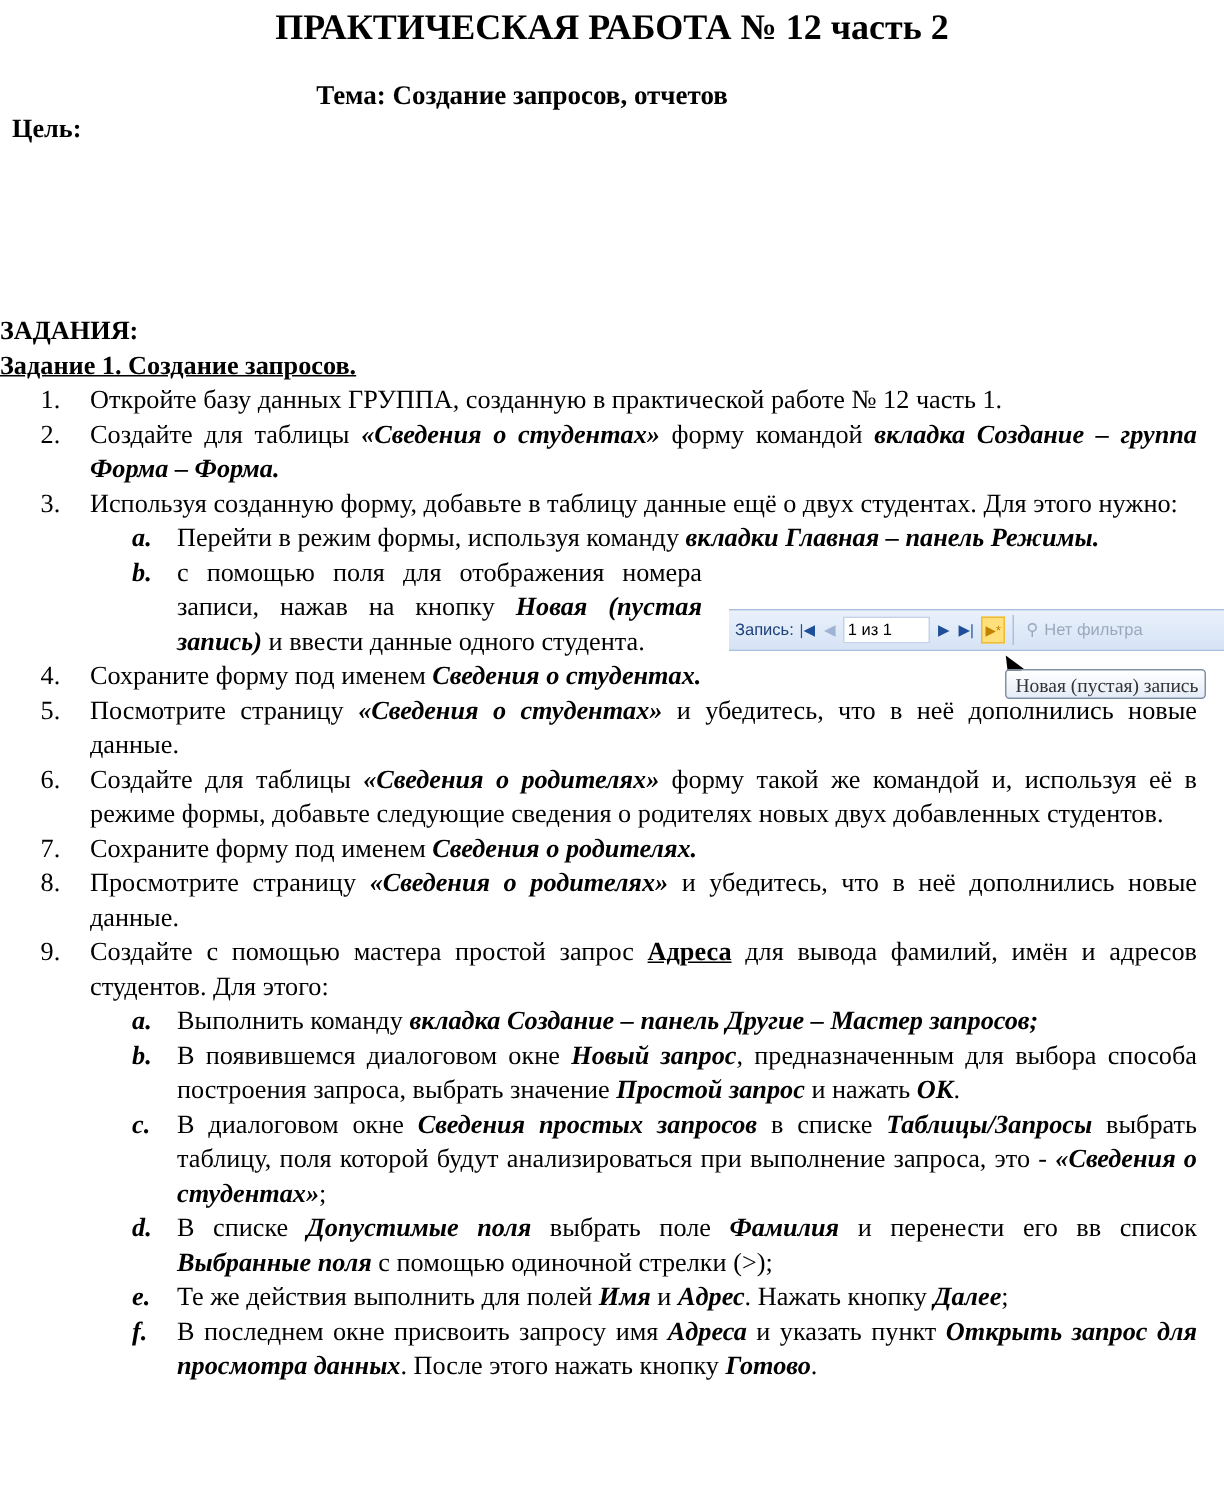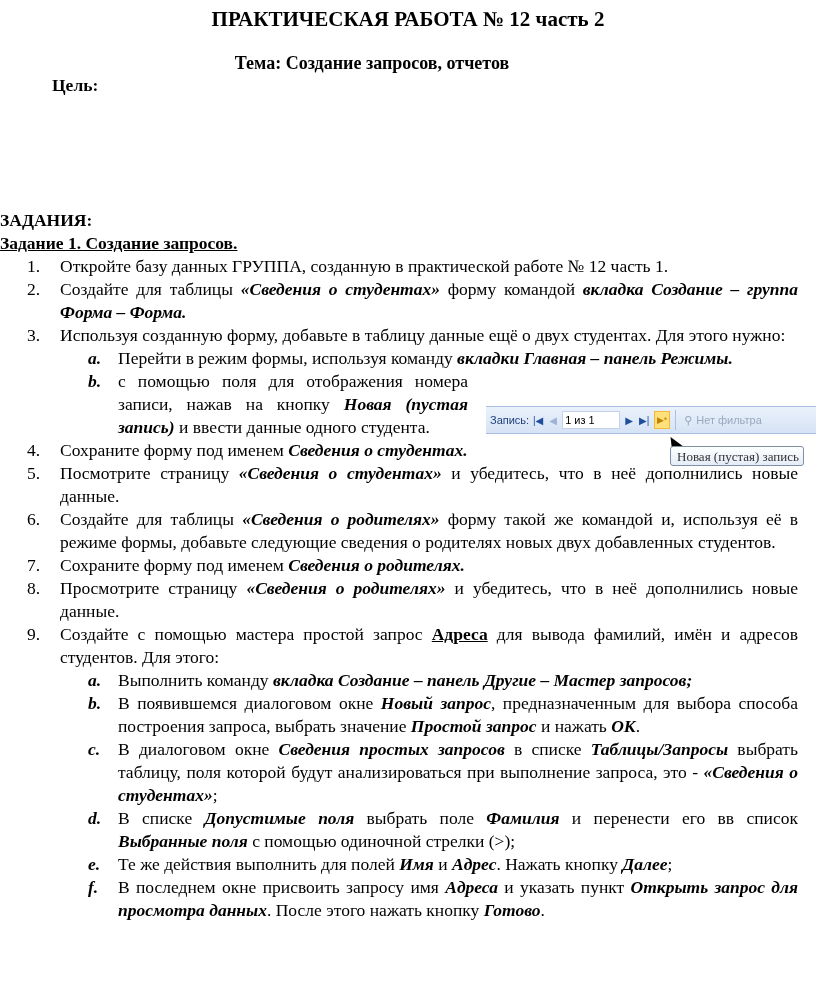--- a/index.html
+++ b/index.html
@@ -1,22 +1,22 @@
 <!DOCTYPE html>
 <html><head>
 <meta charset="utf-8">
 <style>
   html, body { margin:0; padding:0; background:#ffffff; }
   body { width:816px; height:1006px; position:relative; overflow:hidden;
          font-family:"Liberation Serif", serif; color:#000; font-size:17.5px; line-height:23px; }
   .page { position:absolute; left:0; top:0; width:816px; }
-  .title { position:absolute; top:6px; left:0; width:816px; text-align:center; font-weight:bold; font-size:21px; line-height:26px; }
-  .topic { position:absolute; top:52px; left:0; width:696px; text-align:center; font-weight:bold; font-size:18px;padding-left:24px; }
+  .title { position:absolute; top:6px; left:0; width:816px; text-align:center; font-weight:bold; font-size:24px; line-height:26px; }
+  .topic { position:absolute; top:52px; left:0; width:696px; text-align:center; font-weight:bold; font-size:18px; }
   .goal { position:absolute; top:74px; left:8px; width:790px; }
-  .goal-label { position:absolute; left:0; top:0; font-weight:bold;margin-left:44px; }
+  .goal-label { position:absolute; left:0; top:0; font-weight:bold; }
   .goal-text { margin-left:62px; text-align:justify; }
   .goal-text p { margin:0; text-align:justify; }
   .tasks-h { position:absolute; top:209px; left:0; font-weight:bold; }
   .task1-h { position:absolute; top:232px; left:0; font-weight:bold; text-decoration:underline; }
   .list { position:absolute; top:255px; left:0; width:798px; }
   .item { position:relative; padding-left:60px; text-align:justify; }
   .num { position:absolute; left:27px; top:0; }
   .sub { position:relative; padding-left:118px; text-align:justify; }
   .sub .let { position:absolute; left:88px; top:0; font-weight:bold; font-style:italic; }
   b.i, .bi { font-weight:bold; font-style:italic; }

